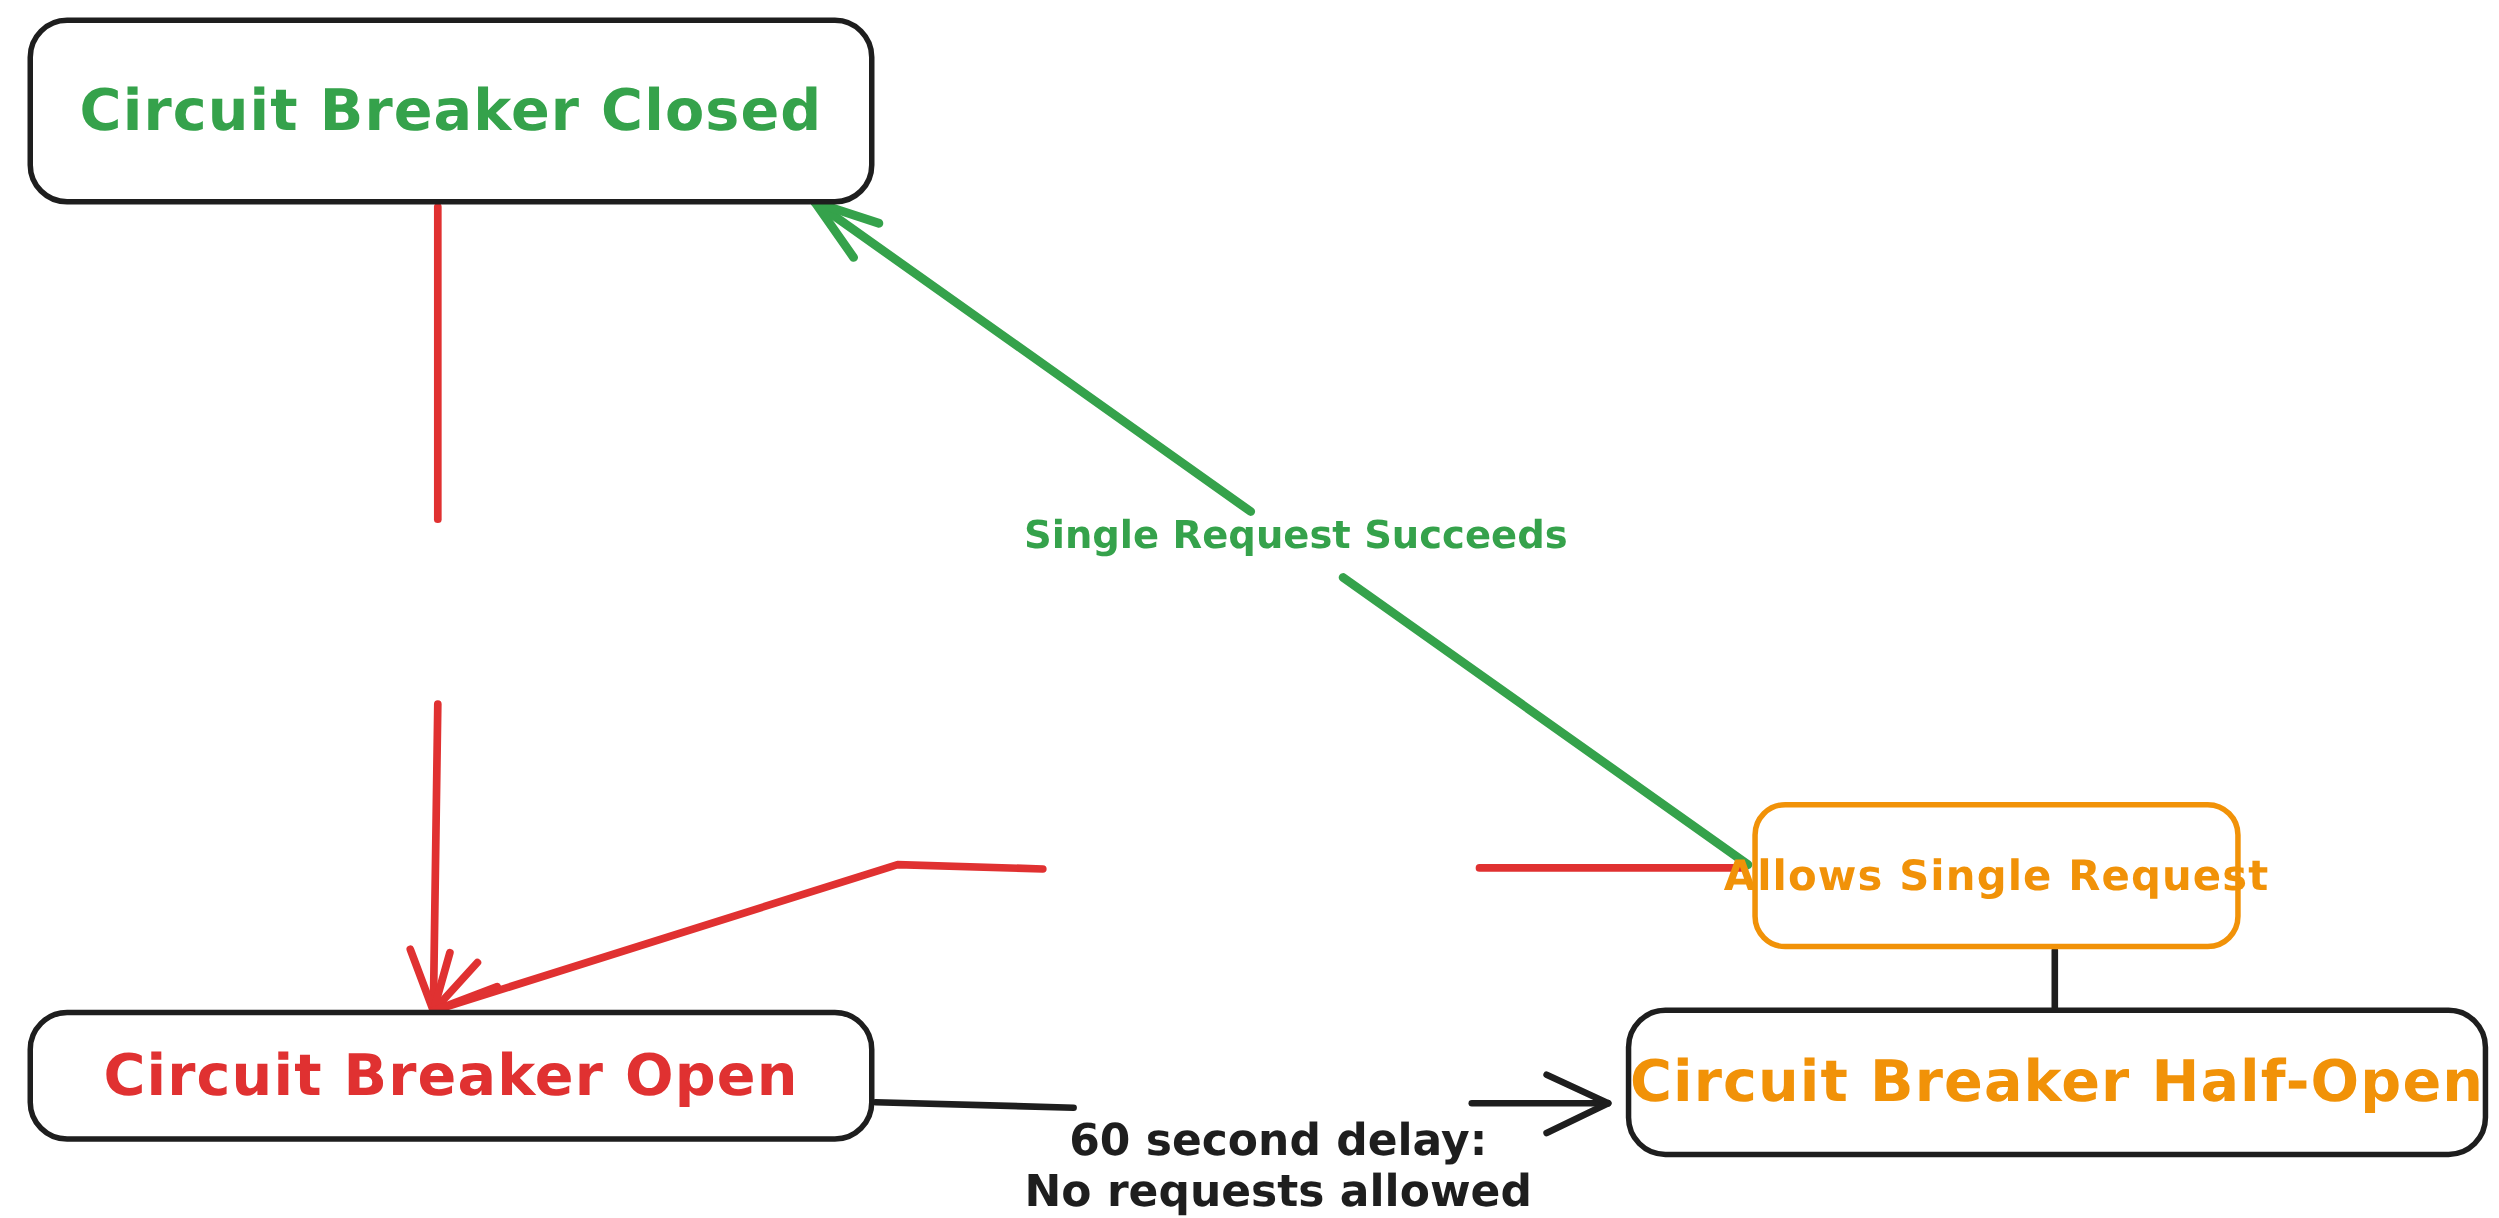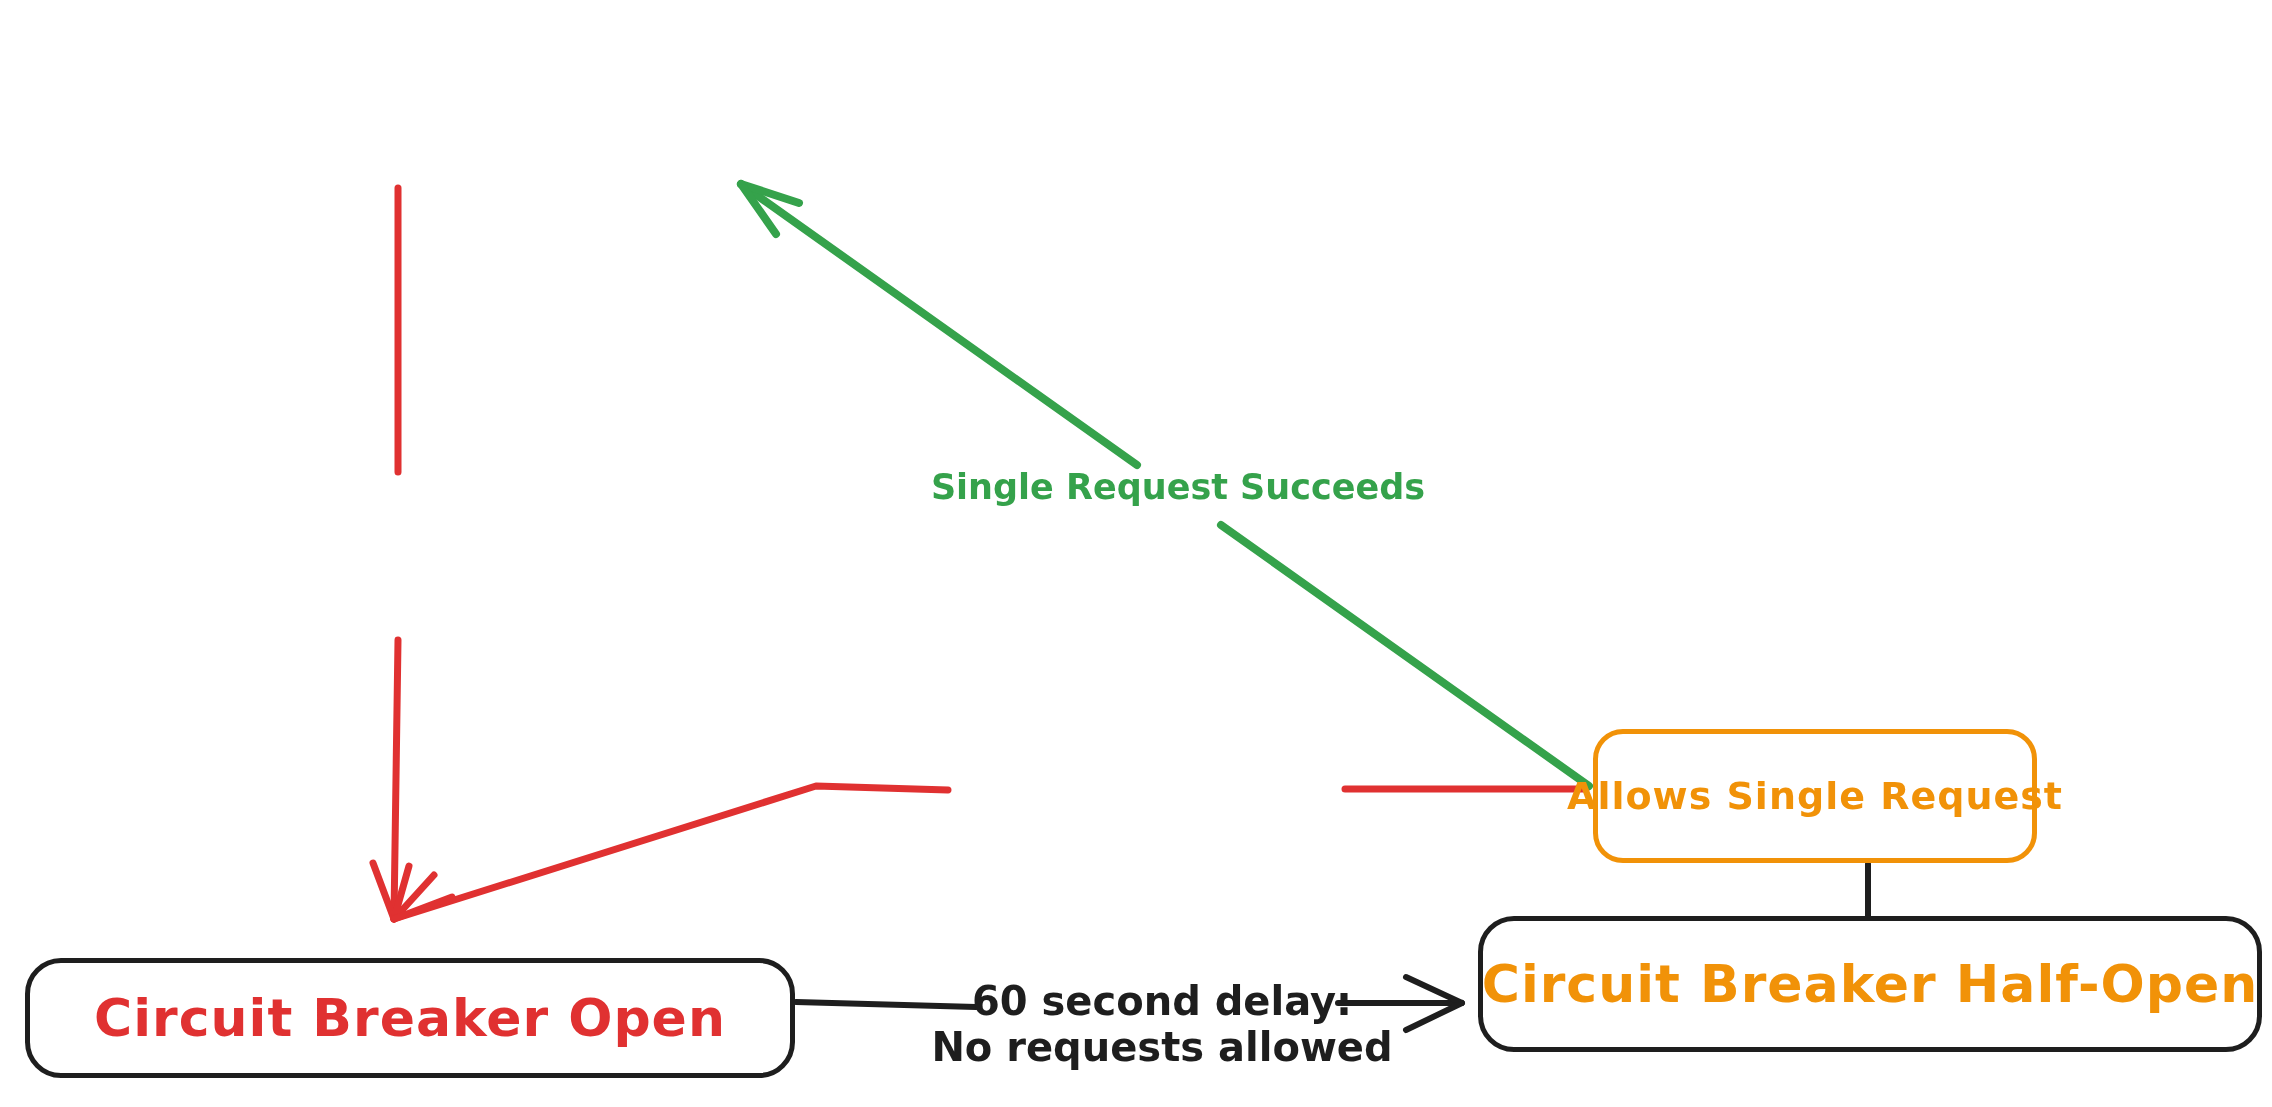--- a/index.html
+++ b/index.html
@@ -27,21 +27,21 @@
     justify-content: center;
     box-sizing: border-box;
   }
   .node-label {
     font-size: 52px;
     font-weight: 600;
     letter-spacing: 1px;
     white-space: nowrap;
   }
   #node-closed      { left: 25px;   top: 16px;  width: 770px; height: 170px; }
-  #node-open        { left: 25px;   top: 918px; width: 770px; height: 120px; margin-top: 40px; }
+  #node-open        { left: 25px;   top: 918px; width: 770px; height: 120px; }
   #node-half-open   { left: 1478px; top: 916px; width: 784px; height: 136px; }
   #node-allows {
     left: 1593px; top: 729px; width: 444px; height: 134px;
     border: 5px solid #f19208; border-radius: 30px;
   }
   #node-allows .node-label { font-size: 38px; font-weight: 600; }
   .green-text  { color: #35a24b; }
   .red-text    { color: #e03131; }
   .orange-text { color: #f19208; }
   .ink-text    { color: #1e1e1e; }
@@ -60,21 +60,21 @@
   }
   #edge-label-succeeds {
     left: 1178px; top: 487px;
     font-size: 35px;
   }
   #edge-label-fails {
     left: 1148px; top: 789px;
     font-size: 43px;
   }
   #edge-label-delay {
-    left: 1162px; top: 1024px;
+    left: 1162px; top: 1060px;
     font-size: 40px; line-height: 46px;
   }
   .stroke-red   { stroke: #e03131; }
   .stroke-green { stroke: #35a24b; }
   .stroke-ink   { stroke: #1e1e1e; }
 </style>
 </head>
 <body>
 
 <div id="canvas">
@@ -107,20 +107,23 @@
       <path d="M1338 1003 L1455 1003"></path>
       <path d="M1462 1003 L1406 977"></path>
       <path d="M1462 1003 L1406 1030"></path>
     </g>
 
     <g class="stroke-ink" stroke-width="6">
       <path d="M1868 864 L1868 918"></path>
     </g>
   </svg>
 
+  <div class="node" id="node-closed">
+    <span class="node-label green-text">Circuit Breaker Closed</span>
+  </div>
 
   <div class="node" id="node-open">
     <span class="node-label red-text">Circuit Breaker Open</span>
   </div>
 
   <div class="node" id="node-half-open">
     <span class="node-label orange-text">Circuit Breaker Half-Open</span>
   </div>
 
   <div class="node" id="node-allows">

